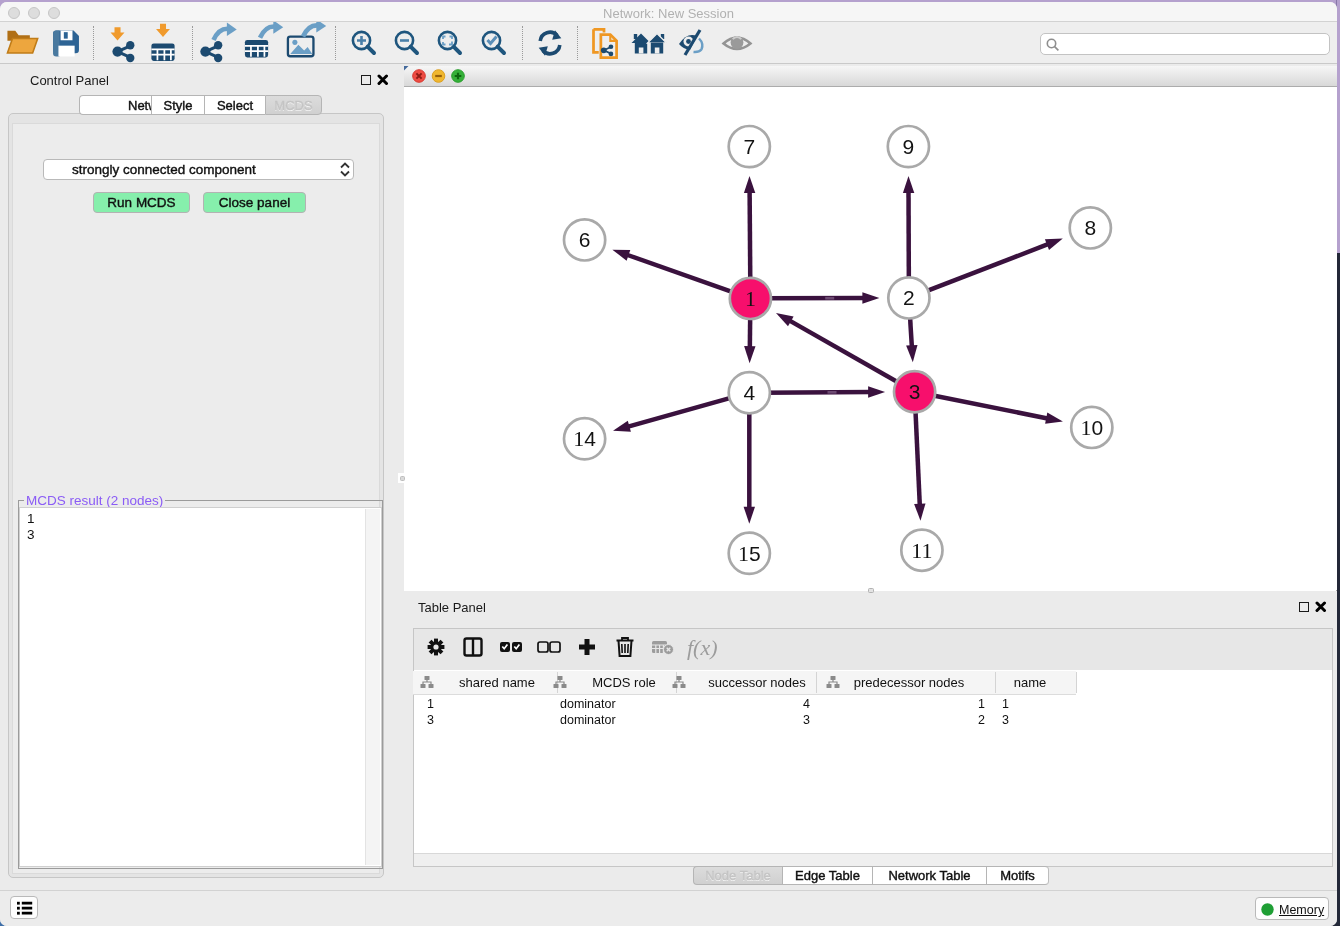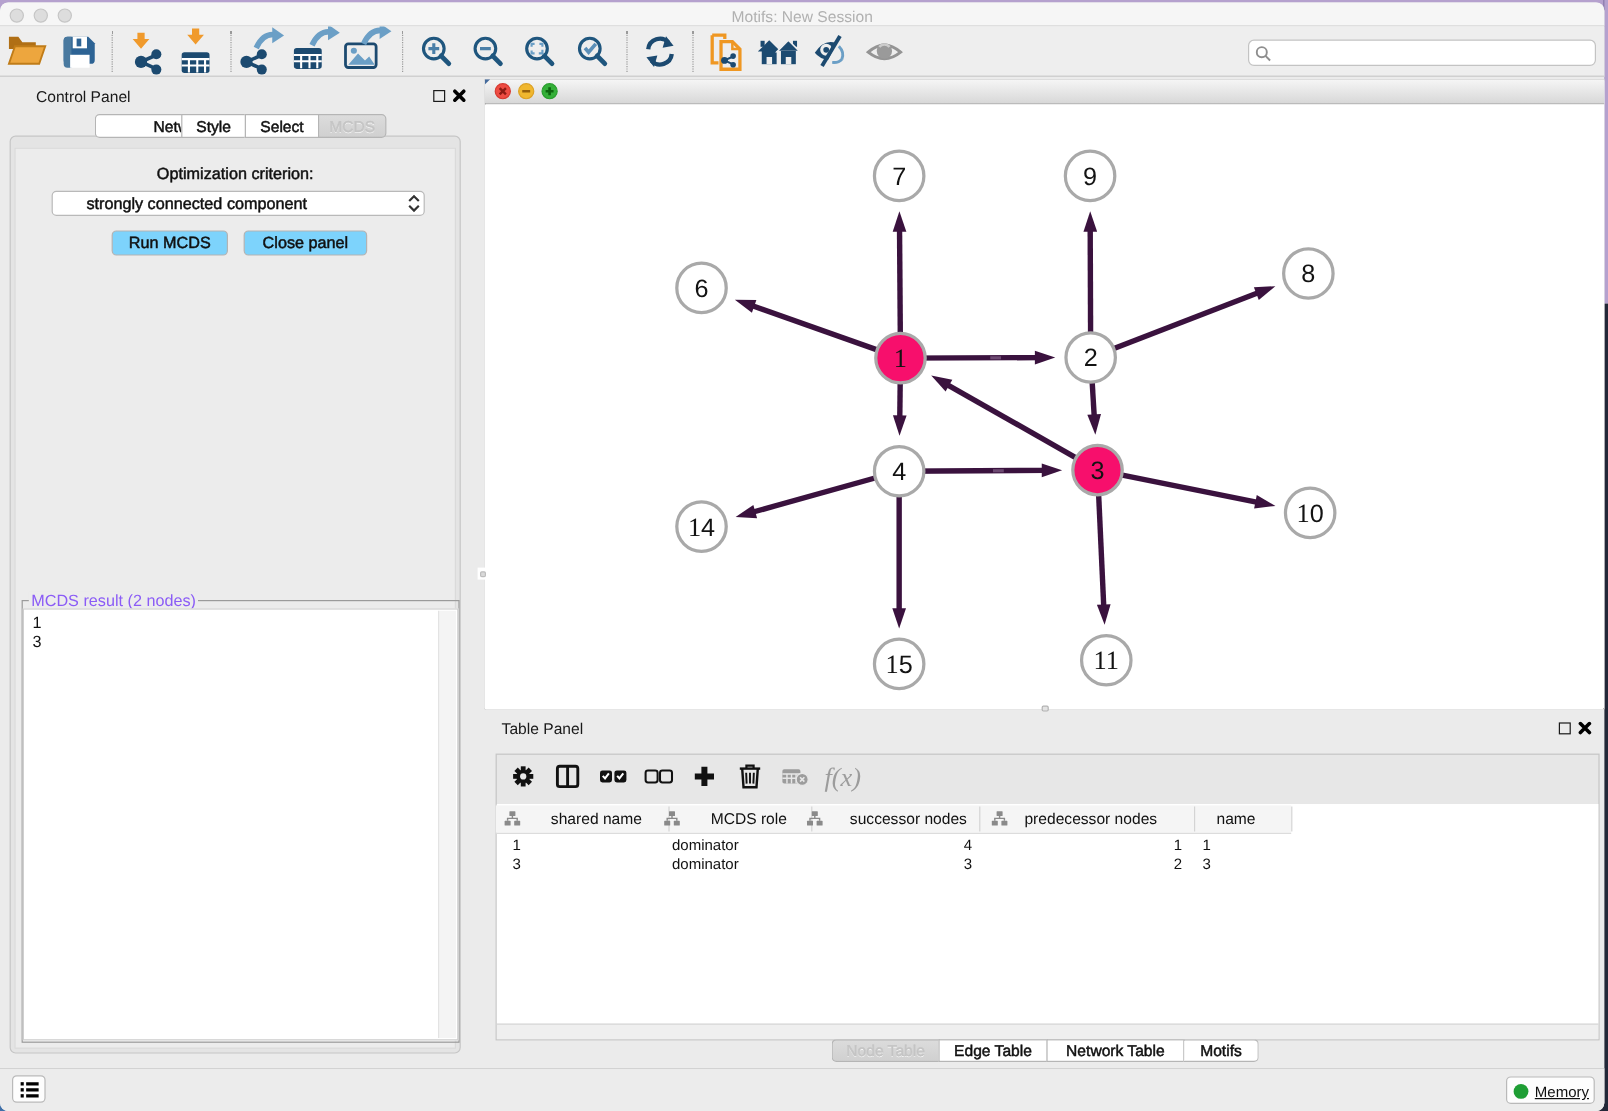--- a/index.html
+++ b/index.html
@@ -22,21 +22,21 @@
 #searchbox { position:absolute; left:1040px; top:33px; width:290px; height:22px; background:#fff; border:1px solid #c3c3c3; border-radius:5px; }
 
 #cp-title { position:absolute; left:30px; top:73px; font-size:13px; color:#1a1a1a; }
 .maxbox { position:absolute; width:10px; height:10px; border:1.7px solid #1a1a1a; }
 .tab { position:absolute; top:95px; height:20px; background:#ffffff; border:1px solid #b5b5b5; border-right:none; font-size:13px; color:#111; -webkit-text-stroke:0.4px #111; text-align:center; line-height:19px; }
 .tab.sel { background:linear-gradient(#dcdcdc,#d0d0d0); color:#c4c4c4; -webkit-text-stroke:0.4px #c4c4c4; text-shadow:0 1px 0 #fafafa; border-right:1px solid #b5b5b5; border-radius:0 4px 4px 0; }
 #cp-content { position:absolute; left:8px; top:113px; width:376px; height:765px; background:#e4e4e4; border:1px solid #c6c6c6; border-radius:5px; }
 #cp-inner { position:absolute; left:12px; top:123px; width:368px; height:751px; background:#ececec; border:1px solid #dadada; }
 #opt-label { position:absolute; left:8px; top:137px; width:376px; text-align:center; font-size:13.5px; color:#111; -webkit-text-stroke:0.4px #111; }
 #combo { position:absolute; left:43px; top:159px; width:311px; height:21px; background:#fff; border:1px solid #b9b9b9; border-radius:4px; font-size:13.5px; color:#111; -webkit-text-stroke:0.4px #111; line-height:19px; padding-left:28px; }
-.btn { position:absolute; top:192px; height:21px; background:#7dd3fc; border:1px solid #b3b3b3; border-radius:4px; font-size:13.5px; color:#111; -webkit-text-stroke:0.4px #111; text-align:center; line-height:19px; }
+.btn { position:absolute; top:192px; height:21px; background:#86efac; border:1px solid #b3b3b3; border-radius:4px; font-size:13.5px; color:#111; -webkit-text-stroke:0.4px #111; text-align:center; line-height:19px; }
 #fs { position:absolute; left:18px; top:500px; width:365px; height:369px; border:1px solid #9b9b9b; }
 #fs-white { position:absolute; left:19px; top:507px; width:363px; height:360px; background:#fff; border:1px solid #cfcfcf; }
 #fs-scroll { position:absolute; right:1px; top:1px; width:15px; height:356px; background:#f4f4f4; border-left:1px solid #e3e3e3; }
 #fs-text { position:absolute; left:7px; top:3px; font-size:13.5px; color:#111; line-height:16px; }
 
 #netframe { position:absolute; left:404px; top:66px; width:933px; height:525px; border:1px solid #a6a6a6; border-right:none; background:#fff; }
 #net-title { position:absolute; top:69px; left:404px; width:933px; text-align:center; font-size:13px; font-weight:bold; color:#111; }
 #canvas { position:absolute; left:404px; top:87px; width:932px; height:504px; background:#fff; }
 
 #tp-title { position:absolute; left:418px; top:600px; font-size:13px; color:#1a1a1a; }
@@ -60,21 +60,21 @@
 <div id="backdrop-line"></div>
 <div id="backdrop-dark"></div>
 <div id="corner-bl"></div>
 <div id="corner-br"></div>
 <div id="win"></div>
 <div id="titlebar">
   <div class="tl" style="left:7.5px; top:4.5px;"></div>
   <div class="tl" style="left:27.5px; top:4.5px;"></div>
   <div class="tl" style="left:47.5px; top:4.5px;"></div>
 </div>
-<div id="title-text">Motifs: New Session</div>
+<div id="title-text">Network: New Session</div>
 <div id="toolbar"></div>
 <svg class="abs" style="left:0; top:22px;" width="1337" height="42">
 <defs>
 <g id="share">
   <path d="M-6,0 L5,-5 M-6,0 L5,5" stroke="#1c4a70" stroke-width="2.6"></path>
   <circle cx="-6" cy="0" r="4.4" fill="#1c4a70"></circle>
   <circle cx="5" cy="-5.5" r="3.6" fill="#1c4a70"></circle>
   <circle cx="5" cy="5.5" r="3.6" fill="#1c4a70"></circle>
 </g>
 <g id="oarrow">
@@ -207,21 +207,20 @@
 <div class="maxbox" style="left:361px; top:75px;"></div>
 <svg class="abs" style="left:377px; top:74px;" width="12" height="12">
   <path d="M2,2 L9.5,9.5 M9.5,2 L2,9.5" stroke="#000" stroke-width="3" stroke-linecap="round"></path>
 </svg>
 <div id="cp-content"></div>
 <div id="cp-inner"></div>
 <div class="tab" style="left:79px; width:72px; border-radius:4px 0 0 4px;padding-left:48px;">Network</div>
 <div class="tab" style="left:151px; width:53px;">Style</div>
 <div class="tab" style="left:204px; width:61px;">Select</div>
 <div class="tab sel" style="left:265px; width:57px;">MCDS</div>
-<div id="opt-label">Optimization criterion:</div>
 <div id="combo">strongly connected component</div>
 <svg class="abs" style="left:338px; top:162px;" width="14" height="15">
   <path d="M3,5.5 L7,1.5 L11,5.5" fill="none" stroke="#333" stroke-width="1.8"></path>
   <path d="M3,9.5 L7,13.5 L11,9.5" fill="none" stroke="#333" stroke-width="1.8"></path>
 </svg>
 <div class="btn" style="left:93px; width:97px;">Run MCDS</div>
 <div class="btn" style="left:203px; width:103px;">Close panel</div>
 <div id="fs"></div>
 <div class="abs" style="left:24px; top:493px; background:#ececec; padding:0 2px; font-size:13.5px; color:#8b5cf6;">MCDS result (2 nodes)</div>
 <div id="fs-white">

